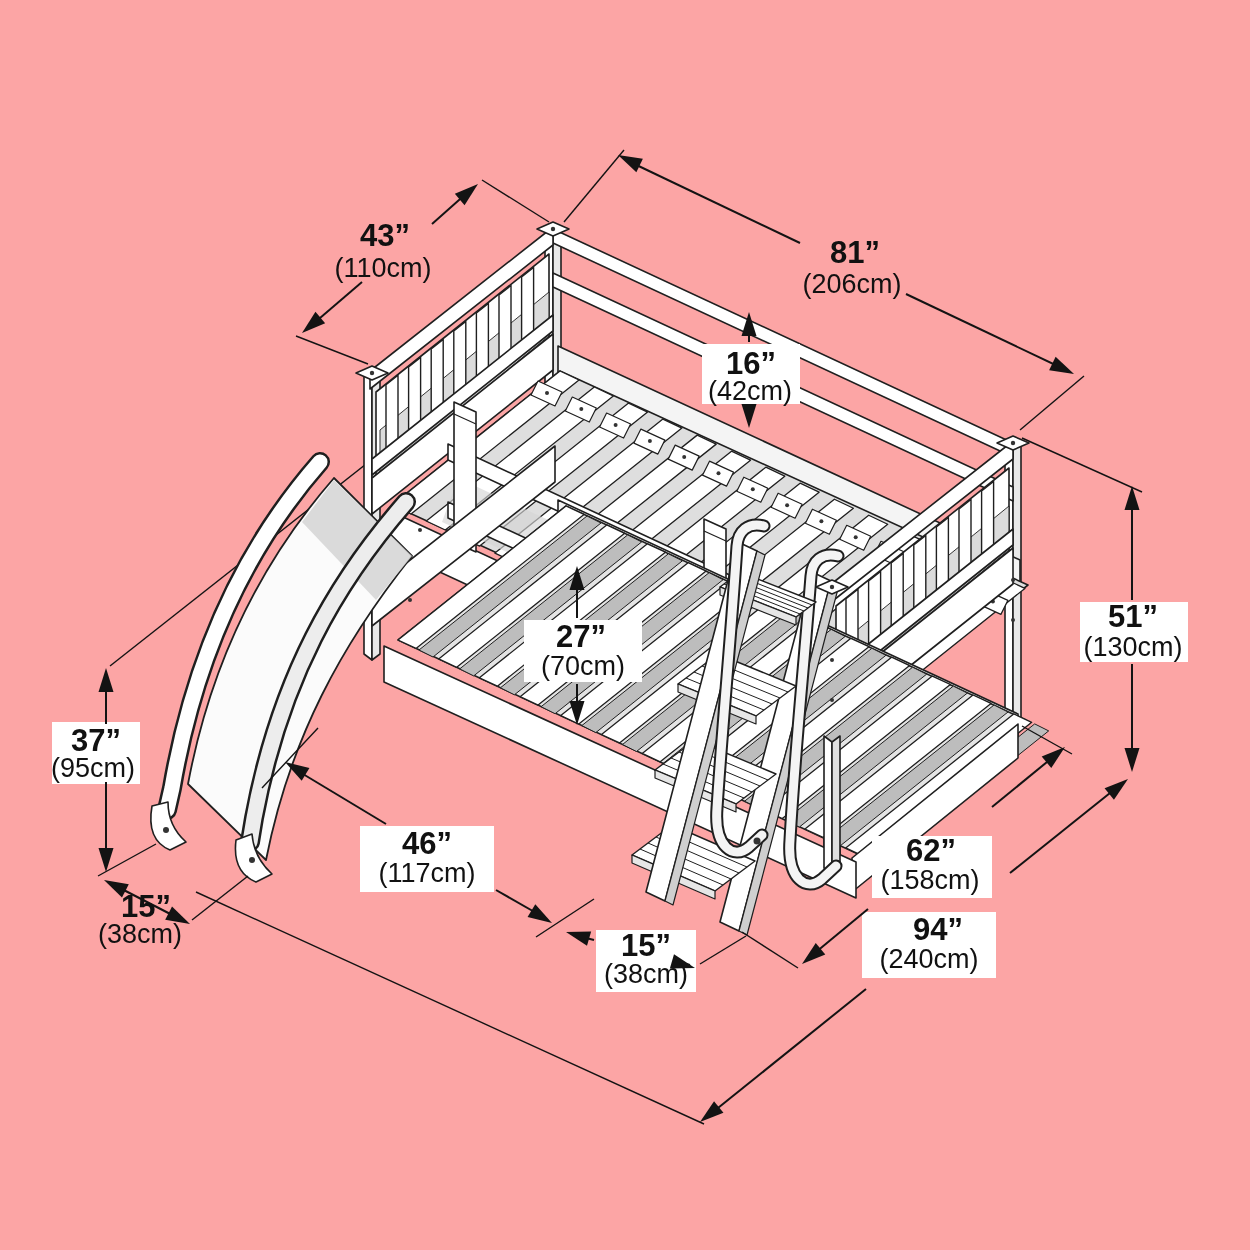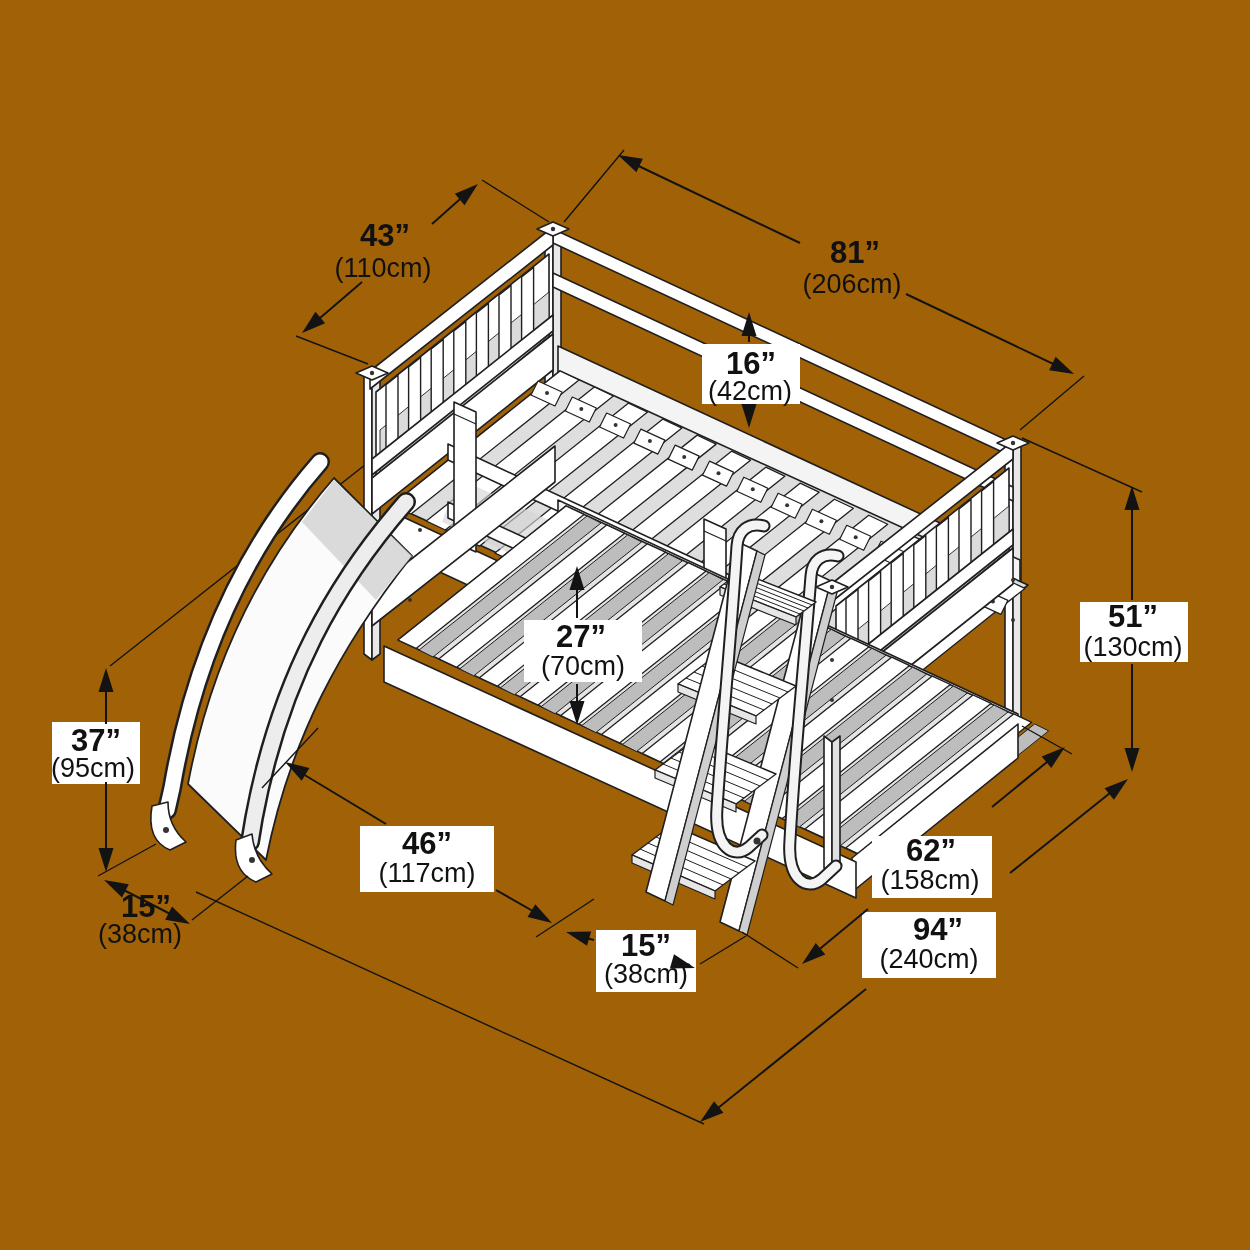--- a/index.html
+++ b/index.html
@@ -1,16 +1,16 @@
 <!DOCTYPE html>
 <html><head>
 <meta charset="utf-8">
 <style>
   html,body{margin:0;padding:0;background:#ffffff;}
-  .stage{position:relative;width:1250px;height:1250px;background:#a16207;overflow:hidden;
+  .stage{position:relative;width:1250px;height:1250px;background:#fca5a5;overflow:hidden;
          font-family:"Liberation Sans",sans-serif;}
   svg{display:block}
   .din{font-family:"Liberation Sans",sans-serif;font-weight:bold;font-size:31px;fill:#111;text-anchor:middle;}
   .dcm{font-family:"Liberation Sans",sans-serif;font-weight:normal;font-size:27px;fill:#111;text-anchor:middle;}
   .dl{stroke:#131313;stroke-width:2;fill:none;}
   .xl{stroke:#131313;stroke-width:1.4;fill:none;}
   .wr{fill:#ffffff;stroke:none;}
 </style>
 </head>
 <body>

